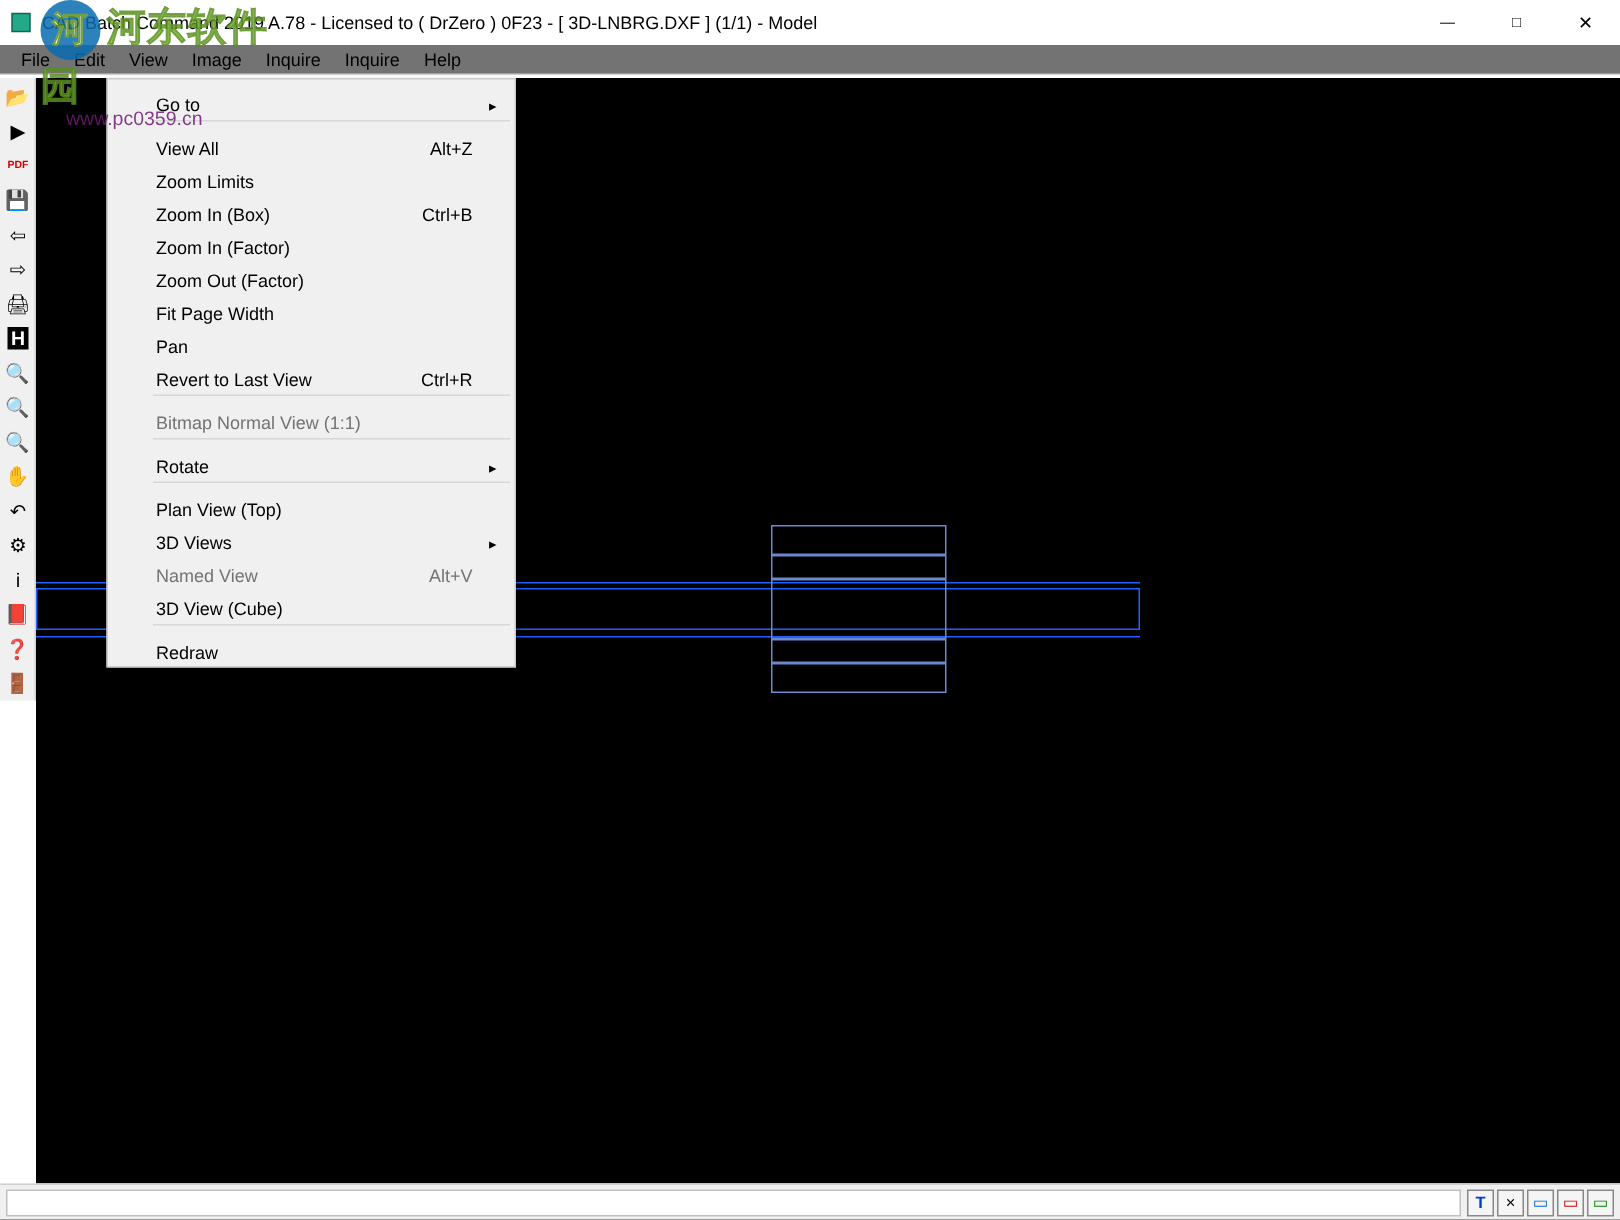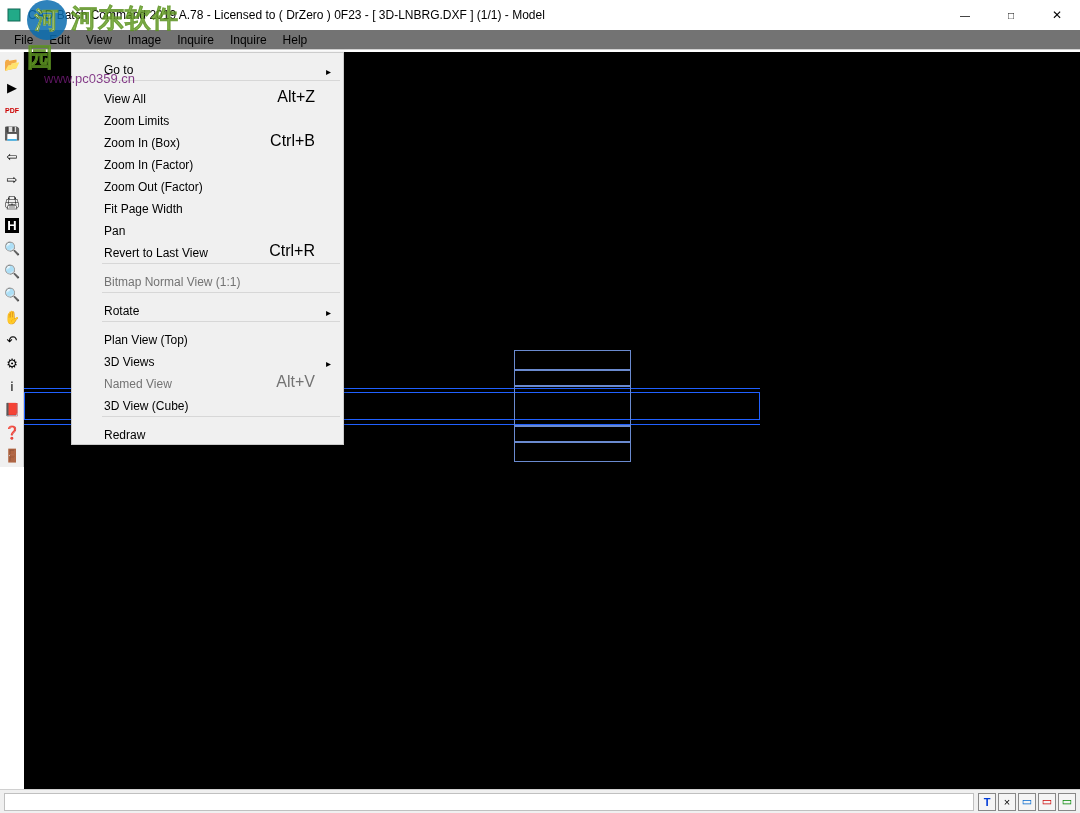--- a/index.html
+++ b/index.html
@@ -98,21 +98,21 @@
       height: 22px;
       display: flex;
       align-items: flex-end;
       padding: 0 26px 0 30px;
       font-size: 12px;
       position: relative;
     }
     .popup .p-item.disabled { color: #737373; }
     .popup .p-item .accel {
       margin-left: auto;
-      font-size: 16px;
+      font-size: 12px;
     }
     .popup .p-item .arrow {
       position: absolute;
       right: 10px;
       font-size: 10px;
     }
     .popup .sep {
       height: 1px;
       background: #d7d7d7;
       margin: 3px 1px 3px 28px;

